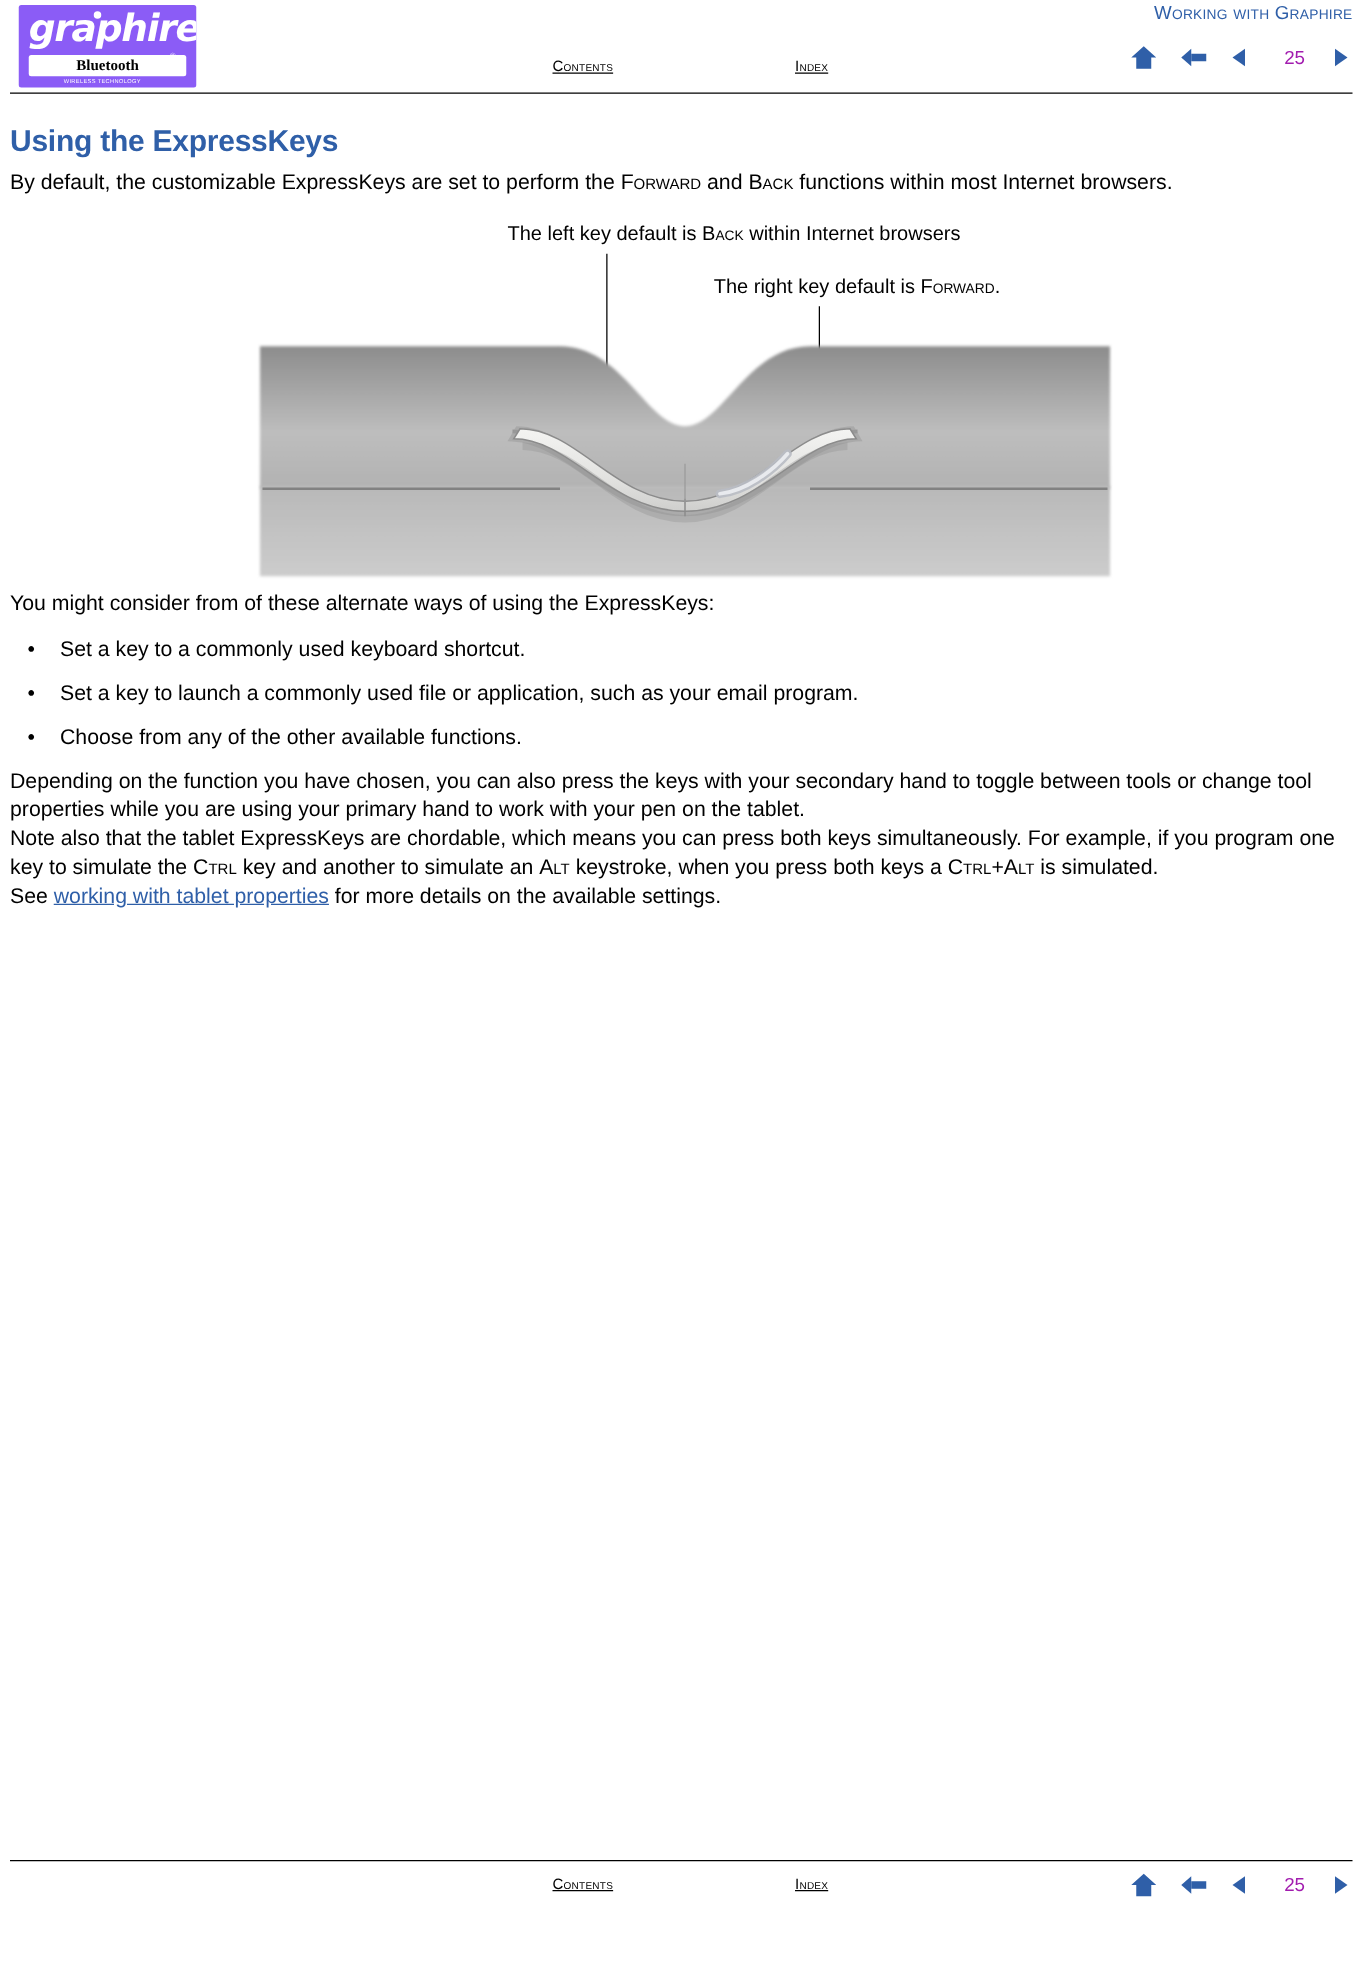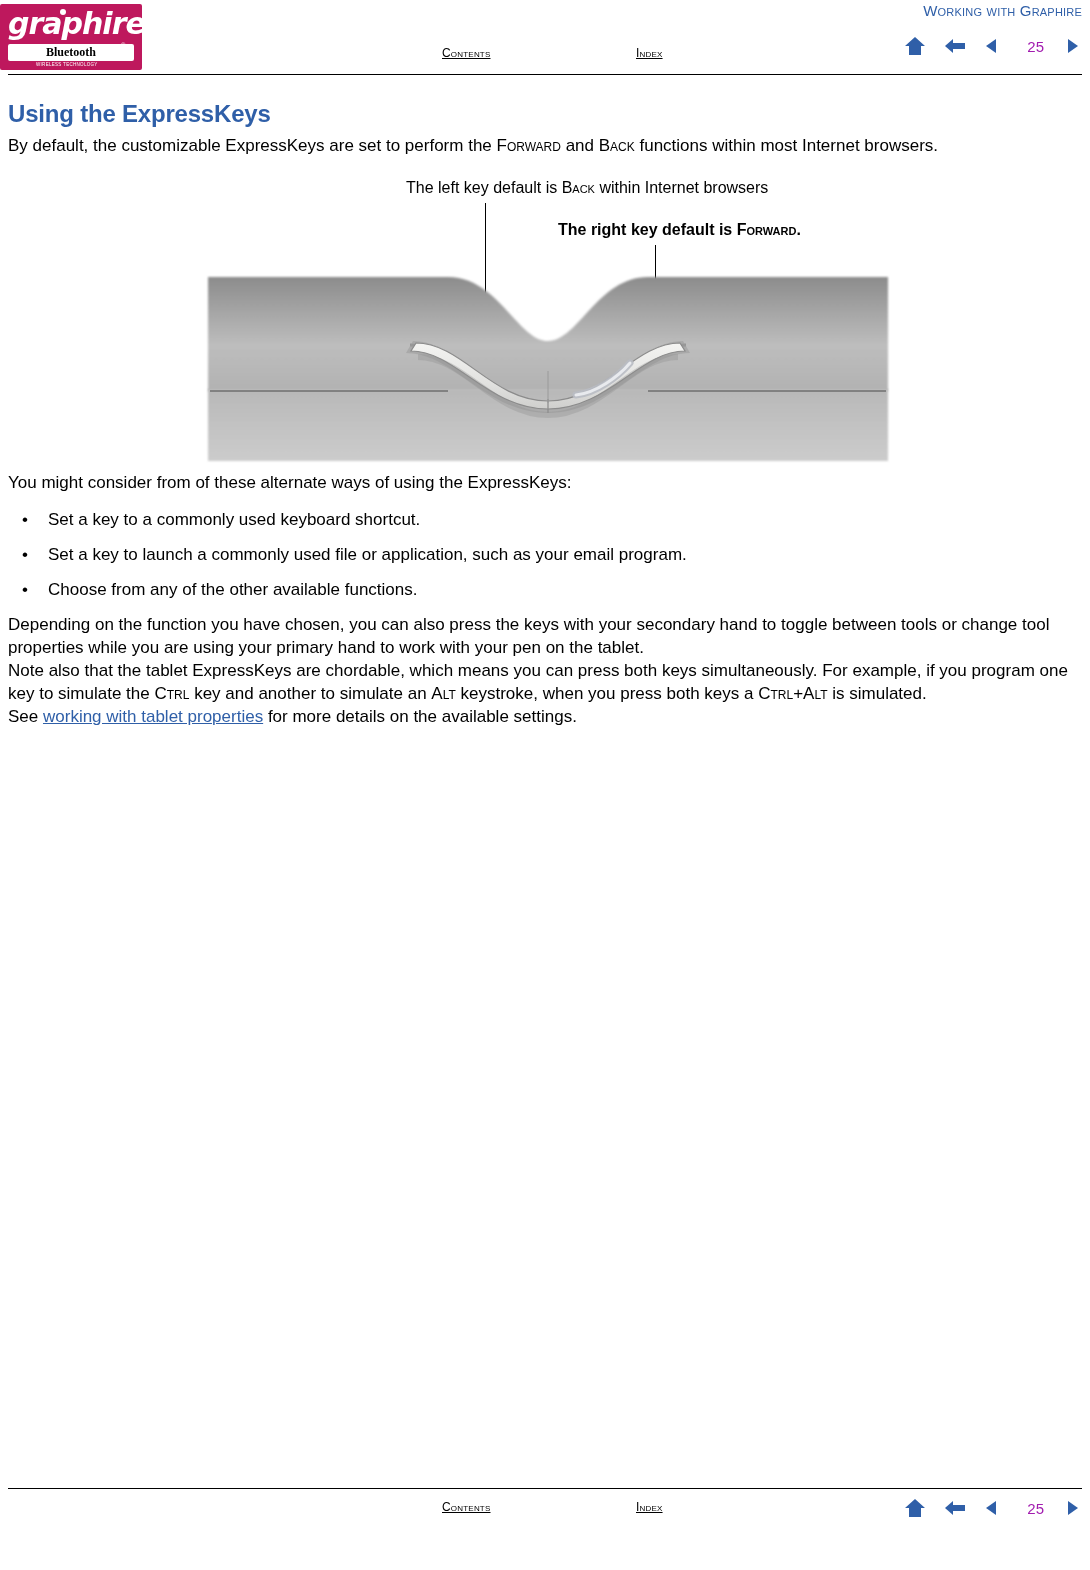--- a/index.html
+++ b/index.html
@@ -19,25 +19,25 @@
   
   .page-header {
     position: absolute;
     top: 0;
     left: 0;
     width: 1090px;
     height: 78px;
   }
   .logo-block {
     position: absolute;
-    left: 0;
+    left: 15px;
     top: 4px;
     width: 142px;
     height: 66px;
-    background: #be185d;
+    background: #8b5cf6;
     border-radius: 2px;
     overflow: hidden;
   }
   .logo-word {
     position: absolute;
     left: 8px;
     top: 2px;
     color: #ffffff;
     font-family: "DejaVu Sans", sans-serif;
     font-size: 30px;
@@ -210,21 +210,21 @@
     height: 300px;
     margin-top: 14px;
   }
   .callout {
     position: absolute;
     font-size: 16px;
     color: #000000;
     white-space: nowrap;
   }
   .callout-left { left: 398px; top: 8px; }
-  .callout-right { left: 550px; top: 50px; font-weight: bold; }
+  .callout-right { left: 563px; top: 50px; }
   .leader {
     position: absolute;
     width: 1px;
     background: #000000;
   }
   .leader-left { left: 477px; top: 32px; height: 180px; }
   .leader-right { left: 647px; top: 74px; height: 140px; }
 
   .tablet-img {
     position: absolute;

